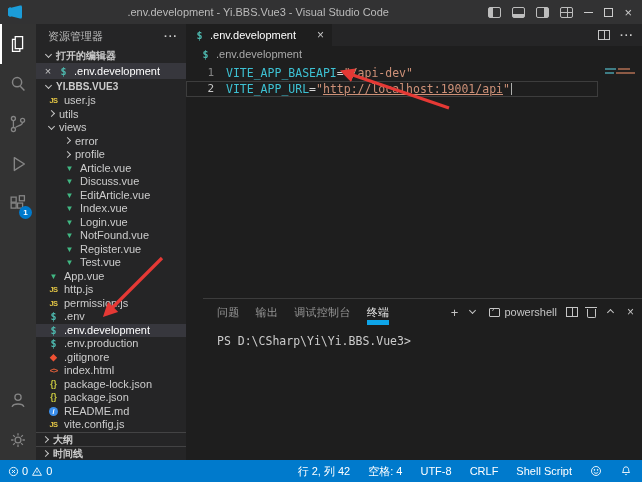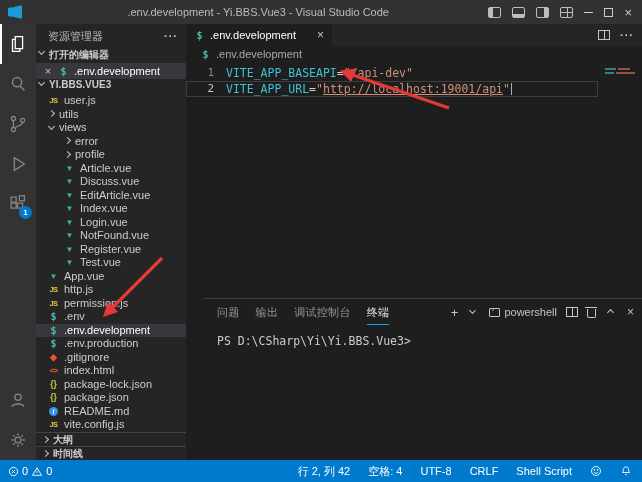--- a/index.html
+++ b/index.html
@@ -29,21 +29,21 @@
   .act-item.active{color:#ffffff;box-shadow:inset 2px 0 0 #ffffff}
   .act-badge{position:absolute;right:4px;bottom:5px;min-width:13px;height:13px;border-radius:50%;background:#007acc;color:#fff;
              font-size:8px;display:flex;align-items:center;justify-content:center;font-weight:bold}
   .act-spacer{flex:1}
 
   
   .sidebar{position:absolute;left:36px;top:24px;width:150px;height:436px;background:#252526;display:flex;flex-direction:column;overflow:hidden;z-index:3}
   .sb-titlerow{height:24px;display:flex;align-items:center;padding:0 8px 0 12px;color:#bbbbbb;flex:none}
   .sb-titlerow .grow{flex:1}
   .dots{letter-spacing:1px;font-weight:bold;color:#cccccc}
-  .sec-head{height:15px;display:flex;align-items:flex-start;font-weight:bold;font-size:10px;color:#cccccc;padding-left:0;flex:none}
+  .sec-head{height:15px;display:flex;align-items:center;font-weight:bold;font-size:10px;color:#cccccc;padding-left:7px;flex:none}
   .chev{width:11px;height:10px;position:relative;flex:none;margin-right:2px}
   .chev::before{content:"";position:absolute;top:2px;left:3px;width:4px;height:4px;border-right:1.2px solid #c5c5c5;border-bottom:1.2px solid #c5c5c5;transform:rotate(-45deg)}
   .chev.down::before{transform:rotate(45deg);top:1px}
   .chev.up::before{transform:rotate(-135deg);top:3px}
   .row{height:13.5px;display:flex;align-items:center;line-height:13.5px;white-space:nowrap;flex:none;cursor:pointer}
   .row.sel{background:#37373d;color:#ffffff}
   .oe-row{height:16px;background:#37373d;color:#fff;display:flex;align-items:center;padding-left:6px;flex:none}
   .oe-close{width:12px;color:#c5c5c5;font-size:11px;text-align:center;margin-right:2px}
   .lvl1{padding-left:10px}
   .lvl2{padding-left:26px}
@@ -80,21 +80,21 @@
   .tk-op{color:#d4d4d4}
   .tk-str{color:#ce9178}
   .tk-link{color:#ce9178;text-decoration:underline}
   .cursor{display:inline-block;width:1px;height:12px;background:#aeafad;vertical-align:-2px;margin-left:1px}
   .minimap{position:absolute;right:0;top:0;width:42px;height:100%}
   .mm{position:absolute;height:2px}
   
   .panel{position:absolute;left:17px;right:0;bottom:0;height:162px;background:#1e1e1e;border-top:1px solid #3c3c3c}
   .panel-head{height:26px;display:flex;align-items:center;padding:0 8px 0 14px}
   .ptab{margin-right:16px;color:#969696;text-transform:none;letter-spacing:.3px;height:26px;line-height:26px;cursor:pointer}
-  .ptab.active{color:#e7e7e7;border-bottom:1px solid #0ea5e9}
+  .ptab.active{color:#e7e7e7;border-bottom:5px solid #0ea5e9}
   .panel-actions{margin-left:auto;display:flex;align-items:center;gap:9px;color:#c5c5c5}
   .plus{font-size:13px;line-height:1}
   .term-ic{width:11px;height:9px;border:1px solid #c5c5c5;border-radius:1px;position:relative;margin-right:4px}
   .term-ic::before{content:"›";position:absolute;left:1px;top:-3.5px;font-size:8px;color:#c5c5c5}
   .ps-chip{display:flex;align-items:center}
   .trash{width:9px;height:9px;border:1px solid #c5c5c5;border-top:none;border-radius:0 0 2px 2px;position:relative;margin-top:3px}
   .trash::before{content:"";position:absolute;top:-2.5px;left:-2.5px;width:12px;height:1px;background:#c5c5c5}
   .pclose{font-size:12px}
   .term-body{padding:9px 0 0 14px;font-family:"DejaVu Sans Mono",monospace;font-size:11.5px;color:#cccccc}
 

